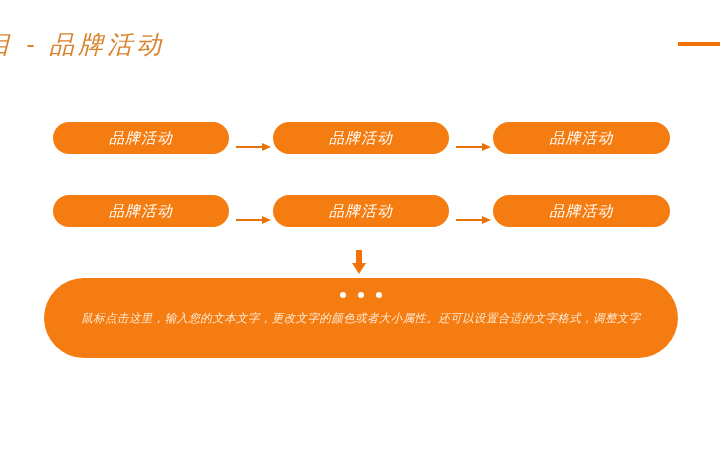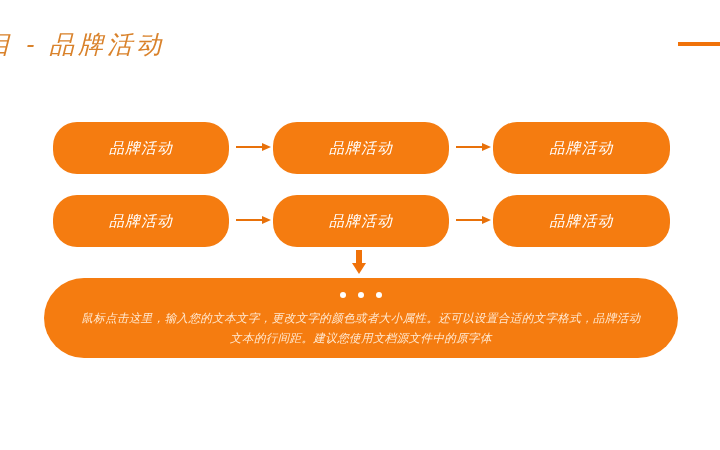--- a/index.html
+++ b/index.html
@@ -58,21 +58,21 @@
     width: 720px;
     height: 48px;
     display: block;
   }
   #flow-row-1 { top: 122px; }
   #flow-row-2 { top: 195px; }
 
   .pill {
     position: absolute;
     top: 0;
-    height: 52px;
+    height: 32px;
     background: #F57C10;
     border-radius: 24px;
     display: flex;
     align-items: center;
     justify-content: center;
     box-sizing: border-box;
   }
   .pill-label {
     color: #FFFFFF;
     font-size: 15px;
@@ -233,18 +233,17 @@
     <span class="head-v"></span>
   </div>
 
   <div id="body-box">
     <div id="dots">
       <span class="dot"></span>
       <span class="dot"></span>
       <span class="dot"></span>
     </div>
     <div id="body-text">
-      <span class="body-line">鼠标点击这里，输入您的文本文字，更改文字的颜色或者大小属性。还可以设置合适的文字格式，品牌活动</span>
-      <span class="body-line">文本的行间距。建议您使用文档源文件中的原字体</span>
+      <span class="body-line">鼠标点击这里，输入您的文本文字，更改文字的颜色或者大小属性。还可以设置合适的文字格式，调整文字</span>
     </div>
   </div>
 
 </div>
 
 </body></html>

